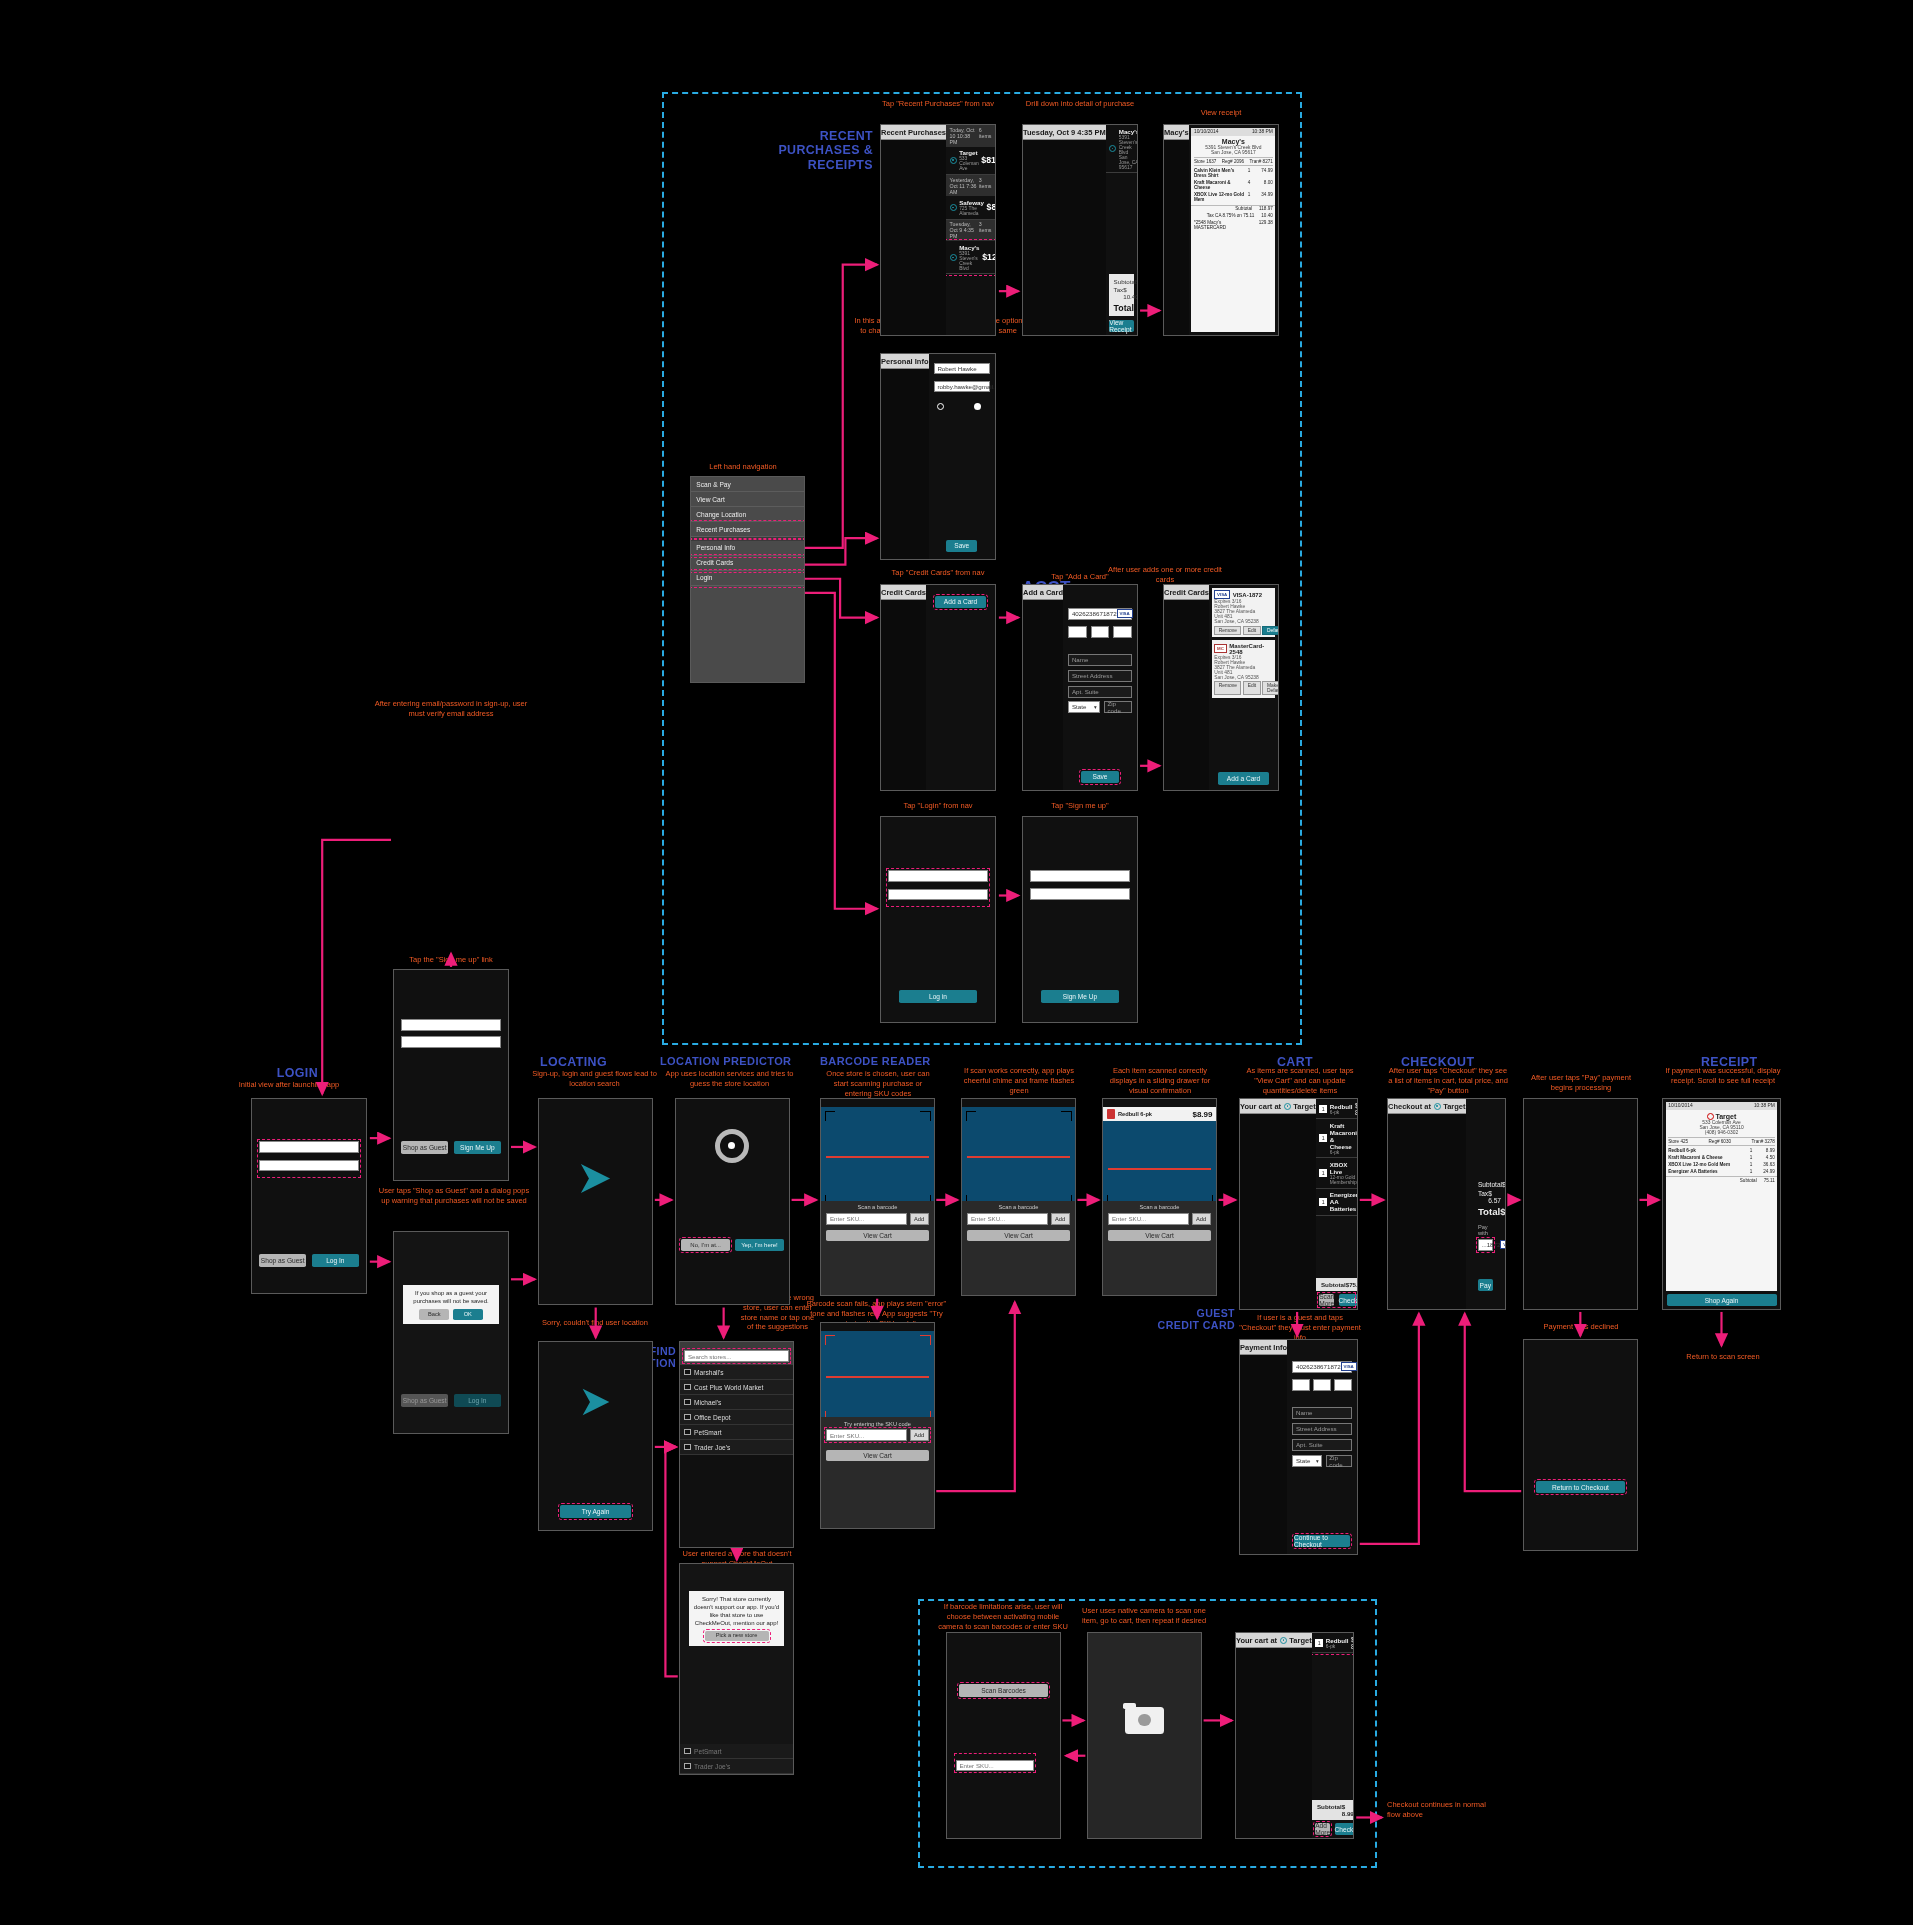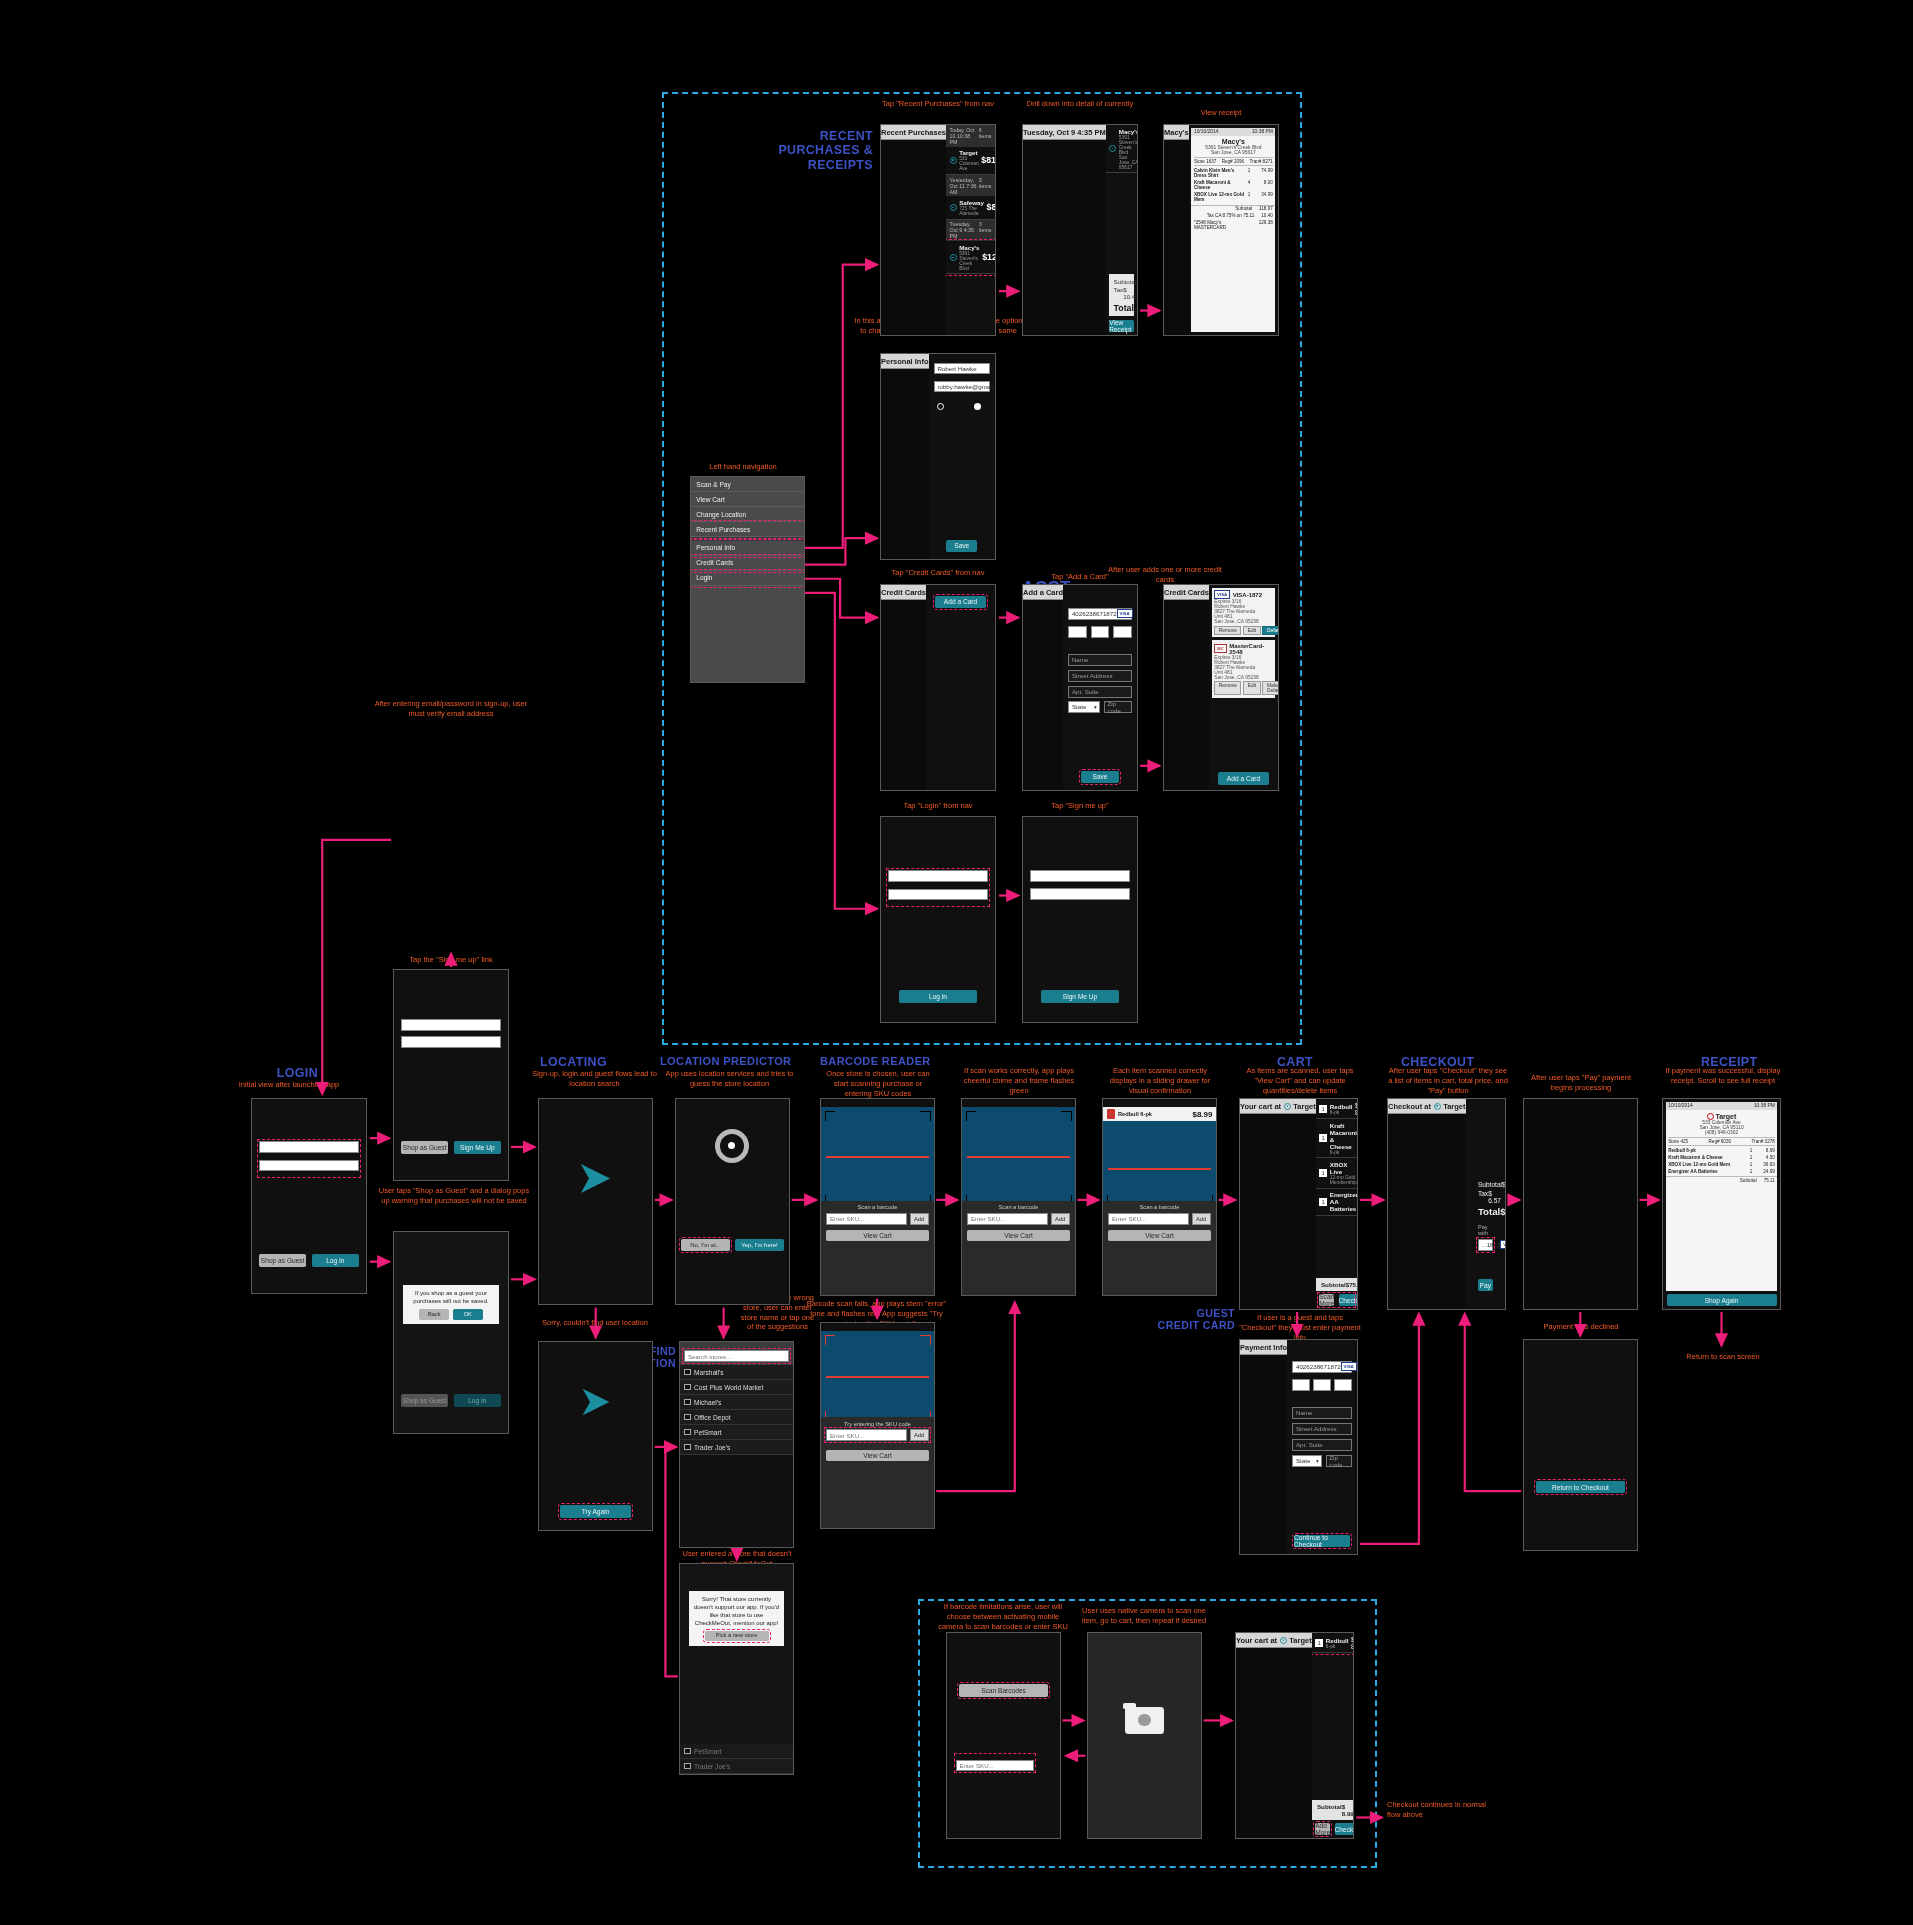--- a/index.html
+++ b/index.html
@@ -110,21 +110,21 @@
   <div class="ttl" style="left:540px;top:1055px;width:106px">LOCATING</div>
   <div class="ttl" style="left:660px;top:1055px;width:141px;font-size:11px">LOCATION PREDICTOR</div>
   <div class="ttl" style="left:618px;top:1345px;width:58px;text-align:right;font-size:10.6px">FIND LOCATION</div>
   <div class="ttl" style="left:820px;top:1055px;width:124px;font-size:11px">BARCODE READER</div>
   <div class="ttl" style="left:1277px;top:1055px;width:71px">CART</div>
   <div class="ttl" style="left:1401px;top:1055px;width:97px">CHECKOUT</div>
   <div class="ttl" style="left:1701px;top:1055px;width:79px">RECEIPT</div>
   <div class="ttl" style="left:1154px;top:1307px;width:81px;text-align:right;font-size:10.6px">GUEST CREDIT CARD</div>
 
   <div class="ann" style="left:880px;top:99px;width:116px">Tap "Recent Purchases" from nav</div>
-  <div class="ann" style="left:1022px;top:99px;width:116px">Drill down into detail of currently</div>
+  <div class="ann" style="left:1022px;top:99px;width:116px">Drill down into detail of purchase</div>
   <div class="ann" style="left:1163px;top:108px;width:116px">View receipt</div>
   <div class="ann" style="left:681px;top:462px;width:124px">Left hand navigation</div>
   <div class="ann" style="left:854px;top:316px;width:169px">In this app, user enters in full name, has the option to change email, but user email stays the same</div>
   <div class="ann" style="left:880px;top:568px;width:116px">Tap "Credit Cards" from nav</div>
   <div class="ann" style="left:1022px;top:572px;width:116px">Tap "Add a Card"</div>
   <div class="ann" style="left:1107px;top:565px;width:116px">After user adds one or more credit cards</div>
   <div class="ann" style="left:880px;top:801px;width:116px">Tap "Login" from nav</div>
   <div class="ann" style="left:1022px;top:801px;width:116px">Tap "Sign me up"</div>
   <div class="ann" style="left:369px;top:699px;width:164px">After entering email/password in sign-up, user must verify email address</div>
   <div class="ann" style="left:393px;top:955px;width:116px">Tap the "Sign me up" link</div>

